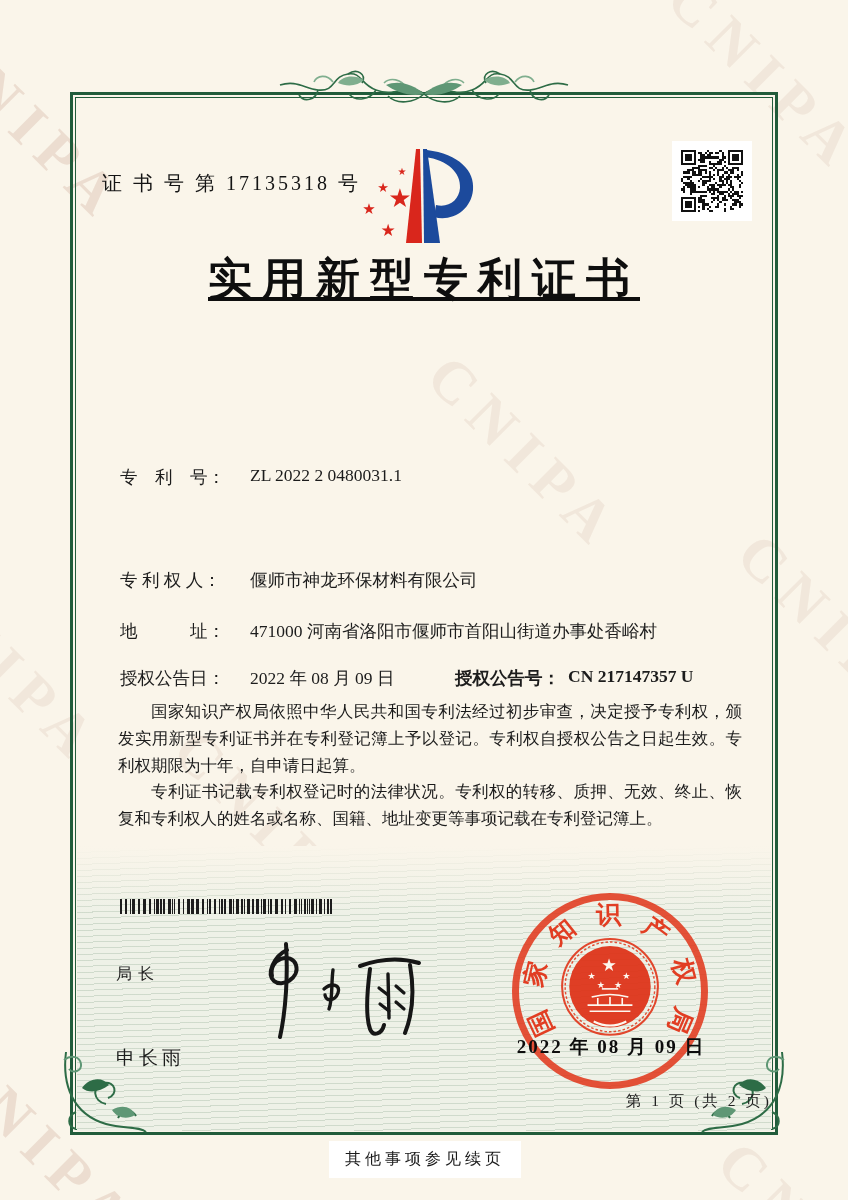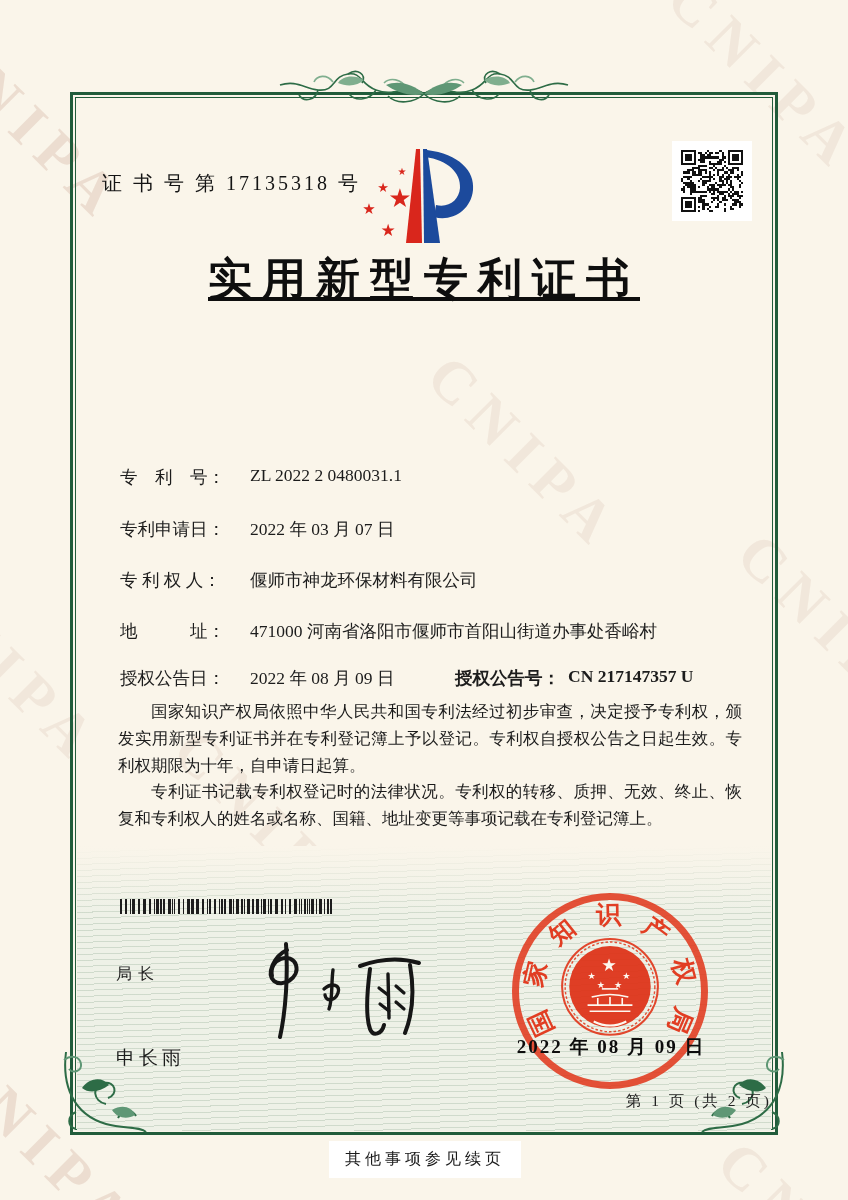--- a/index.html
+++ b/index.html
@@ -433,24 +433,20 @@
         <rect x="2" y="24" width="3" height="3" fill="#111"></rect>
       </svg>
   </div>
 
   <div class="title">实用新型专利证书</div>
 
   <div class="row" style="top:465px">
     <span class="flabel">专　利　号：</span>
     <span class="fvalue">ZL 2022 2 0480031.1</span>
   </div>
-  <div class="row" style="top:517px">
-    <span class="flabel">专利申请日：</span>
-    <span class="fvalue">2022 年 03 月 07 日</span>
-  </div>
   <div class="row" style="top:568px">
     <span class="flabel">专 利 权 人：</span>
     <span class="fvalue">偃师市神龙环保材料有限公司</span>
   </div>
   <div class="row" style="top:619px">
     <span class="flabel">地　　　址：</span>
     <span class="fvalue">471000 河南省洛阳市偃师市首阳山街道办事处香峪村</span>
   </div>
   <div class="row" style="top:666px">
     <span class="flabel">授权公告日：</span>

